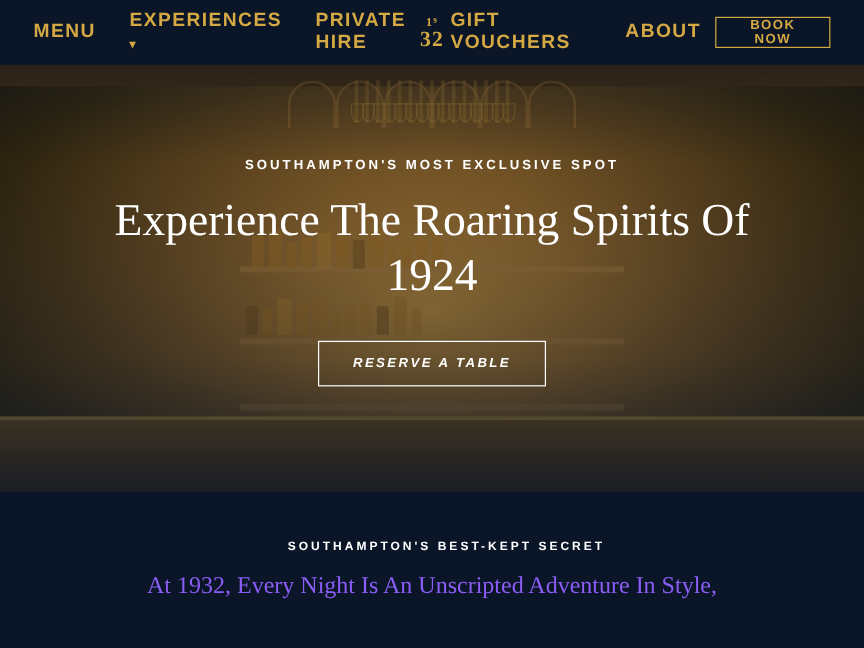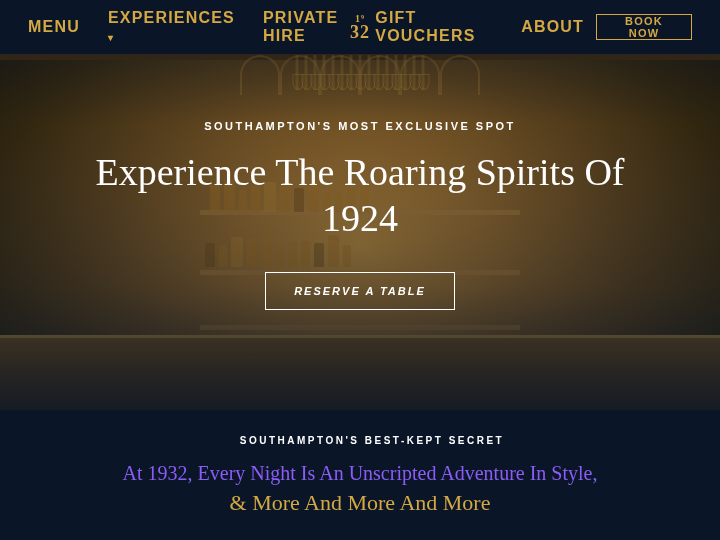--- a/index.html
+++ b/index.html
@@ -62,21 +62,21 @@
       font-family: Arial, sans-serif;
       font-weight: 700;
       letter-spacing: 1.2px;
       text-transform: uppercase;
       cursor: pointer;
     }
 
     
     .hero {
       position: absolute;
-      top: 0; left: 0; right: 0;
+      top: 12px; left: 0; right: 0;
       height: 410px;
       overflow: hidden;
     }
     .hero-bg {
       width: 100%;
       height: 100%;
       background: 
         linear-gradient(to bottom, rgba(10,22,40,0.55) 0%, rgba(10,22,40,0.2) 30%, rgba(10,22,40,0.45) 70%, rgba(10,22,40,0.85) 100%);
       position: absolute;
       top: 0; left: 0; z-index: 2;
@@ -358,14 +358,13 @@
   <div class="hero-content">
     <p class="hero-subtitle">SOUTHAMPTON'S MOST EXCLUSIVE SPOT</p>
     <h1 class="hero-title">Experience The Roaring Spirits Of 1924</h1>
     <button class="reserve-btn">RESERVE A TABLE</button>
   </div>
 </section>
 
 <section class="below-hero">
   <p class="section-subtitle">SOUTHAMPTON'S BEST-KEPT SECRET</p>
   <h2 class="section-title">At 1932, Every Night Is An Unscripted Adventure In Style,</h2>
-  <h2 class="section-title-line2">&amp; More And More And More</h2>
 </section>
 
 </body></html>

